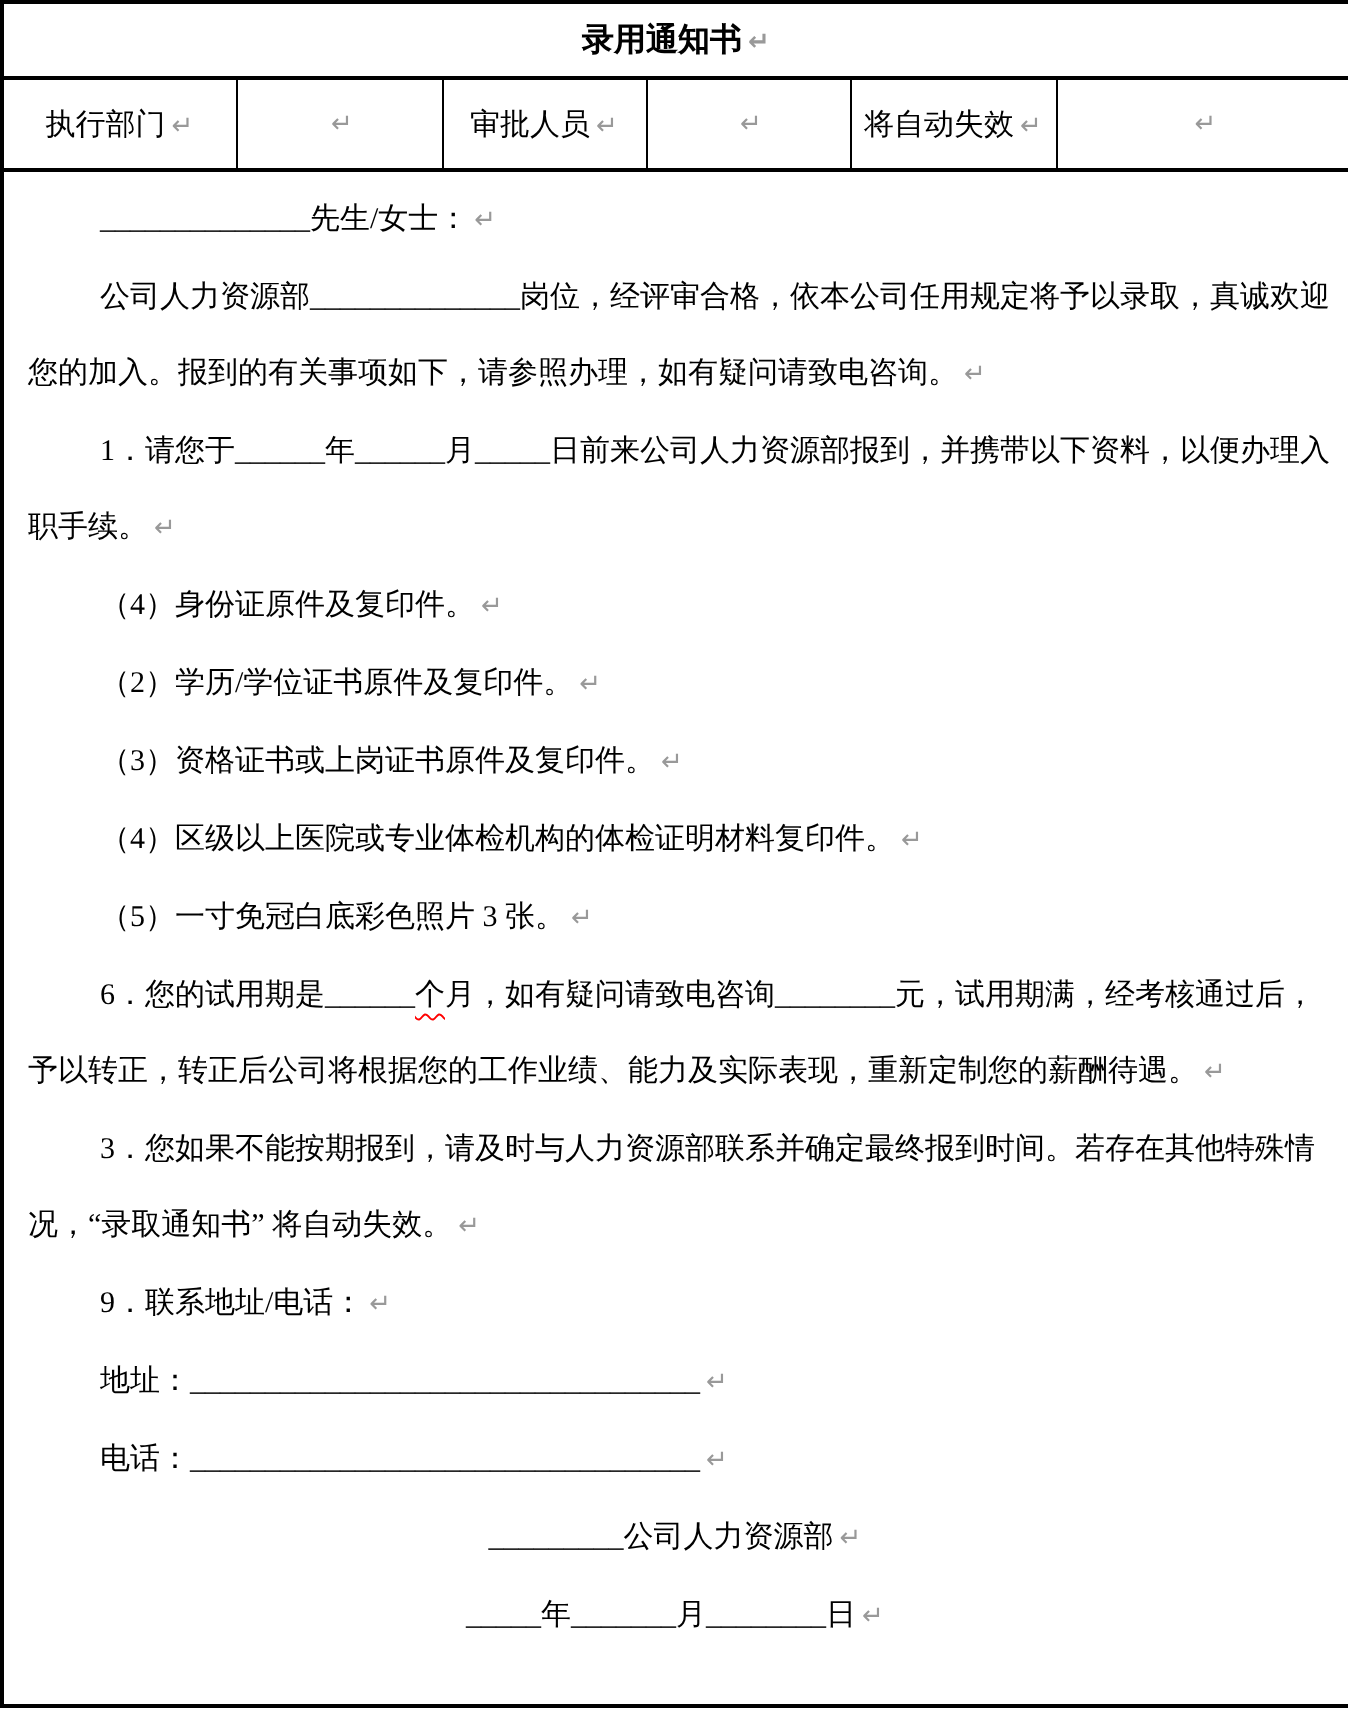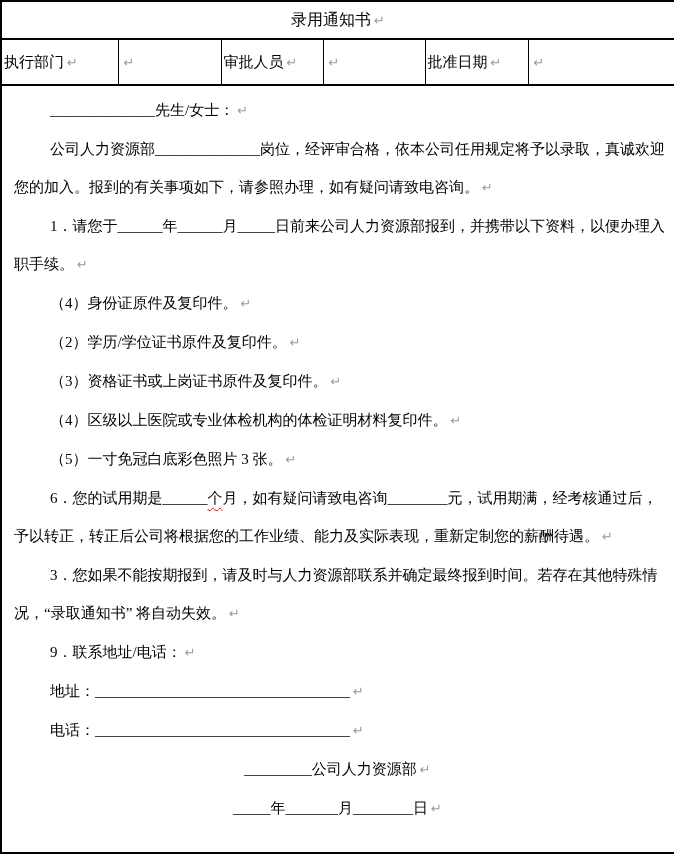--- a/index.html
+++ b/index.html
@@ -16,26 +16,27 @@
     border: 2px solid #000;
     font-family: "Liberation Serif", "DejaVu Serif", serif;
     color: #000;
   }
   .doc-table td { border: 1px solid #000; vertical-align: middle; }
   tr.title-row td {
     border-bottom: 2px solid #000;
     height: 38px;
     text-align: center;
     font-size: 16px;
-    font-weight: normal;
+    font-weight: bold;
     padding: 0;
   }
   tr.hdr-row td {
     border-bottom: 2px solid #000;
     height: 46px;
+    text-align: center;
     font-size: 15px;
     padding: 0 2px;
   }
   tr.body-row td {
     vertical-align: top;
     padding: 5px 3px 0 12px;
     height: 768px;
   }
   .para {
     margin: 0;
@@ -86,21 +87,21 @@
     <td>
       <span></span><span class="run-mark">↵</span>
     </td>
     <td>
       <span>审批人员</span><span class="run-mark">↵</span>
     </td>
     <td>
       <span></span><span class="run-mark">↵</span>
     </td>
     <td>
-      <span>批准日期</span><span class="run-mark">↵</span>
+      <span>将自动失效</span><span class="run-mark">↵</span>
     </td>
     <td>
       <span></span><span class="run-mark">↵</span>
     </td>
   </tr>
   <tr class="body-row">
     <td colspan="6" id="doc-body">
           <p class="para indent"><span class="run-blank">______________</span><span class="run-text">先生/女士：</span><span class="run-mark">↵</span></p>
           <p class="para indent"><span class="run-text">公司人力资源部</span><span class="run-blank">______________</span><span class="run-text">岗位，经评审合格，依本公司任用规定将予以录取，真诚欢迎您的加入。报到的有关事项如下，请参照办理，如有疑问请致电咨询。</span><span class="run-mark">↵</span></p>
           <p class="para indent"><span class="run-text">1．请您于</span><span class="run-blank">______</span><span class="run-text">年</span><span class="run-blank">______</span><span class="run-text">月</span><span class="run-blank">_____</span><span class="run-text">日前来公司人力资源部报到，并携带以下资料，以便办理入职手续。</span><span class="run-mark">↵</span></p>

